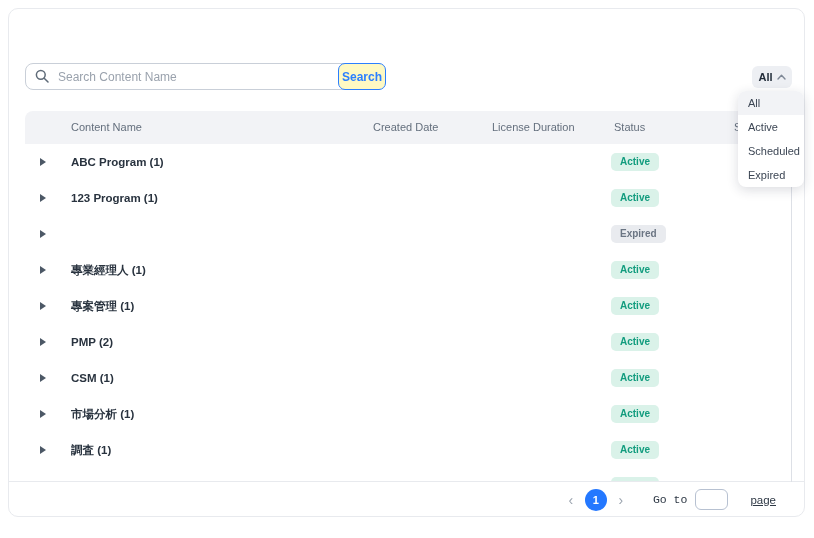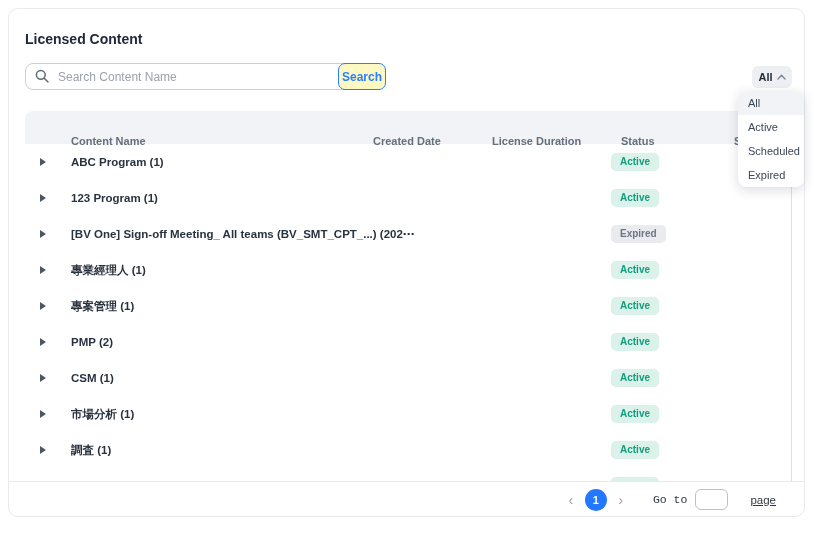--- a/index.html
+++ b/index.html
@@ -51,25 +51,25 @@
     font-size: 11px; font-weight: 700; color: #222c39;
     font-family: inherit; cursor: pointer; z-index: 5;
   }
   
   .thead {
     position: absolute; left: 16px; top: 102px;
     width: 766px; height: 33px;
     background: #f2f3f6; border-radius: 8px 8px 0 0;
   }
   .hc {
-    position: absolute; top: 24px;
-    font-size: 11px; font-weight: 700; color: #646f7d; white-space: nowrap;
+    position: absolute; top: 10px;
+    font-size: 11px; font-weight: 400; color: #646f7d; white-space: nowrap;
   }
   .hc1 { left: 46px; } .hc2 { left: 348px; } .hc3 { left: 423px; margin-left: 44px; }
-  .hc4 { left: 589px; margin-left: 7px; } .hc5 { left: 709px; width: 8px; overflow: hidden; }
+  .hc4 { left: 589px; } .hc5 { left: 709px; width: 8px; overflow: hidden; }
   .vline {
     position: absolute; left: 782px; top: 102px;
     width: 1px; height: 371px; background: #dde0e6; z-index: 1;
   }
   
   .tbody {
     position: absolute; left: 16px; top: 135px;
     width: 766px; height: 338px; overflow: hidden;
   }
   .row { position: relative; height: 36px; cursor: pointer; }
@@ -129,21 +129,20 @@
     height: 24px; line-height: 24px; padding-left: 10px;
     font-size: 11px; color: #3c4654; cursor: pointer; white-space: nowrap;
   }
   .mi.selected { background: #f2f3f6; }
 </style>
 </head>
 <body>
 
 <div class="card">
 
-  <div class="title">Licensed Content</div>
 
   <div class="search-wrap">
     <svg width="14" height="14" viewBox="0 0 14 14">
       <circle cx="5.8" cy="5.8" r="4.4" fill="none" stroke="#5f6b78" stroke-width="1.5"></circle>
       <line x1="9.2" y1="9.2" x2="13" y2="13" stroke="#5f6b78" stroke-width="1.5" stroke-linecap="round"></line>
     </svg>
     <input class="search-input" type="text" placeholder="Search Content Name" style="">
   </div>
 
   <button class="search-btn">Search</button>
@@ -171,21 +170,20 @@
       <span class="rname">ABC Program (1)</span>
       <span class="badge" data-status="Active">Active</span>
     </div>
     <div class="row">
       <span class="tri"></span>
       <span class="rname">123 Program (1)</span>
       <span class="badge" data-status="Active">Active</span>
     </div>
     <div class="row">
       <span class="tri"></span>
-      <span class="rname">[BV One] Sign-off Meeting_ All teams (BV_SMT_CPT_...) (202⋯</span>
       <span class="badge" data-status="Expired">Expired</span>
     </div>
     <div class="row">
       <span class="tri"></span>
       <span class="rname">專業經理人 (1)</span>
       <span class="badge" data-status="Active">Active</span>
     </div>
     <div class="row">
       <span class="tri"></span>
       <span class="rname">專案管理 (1)</span>

